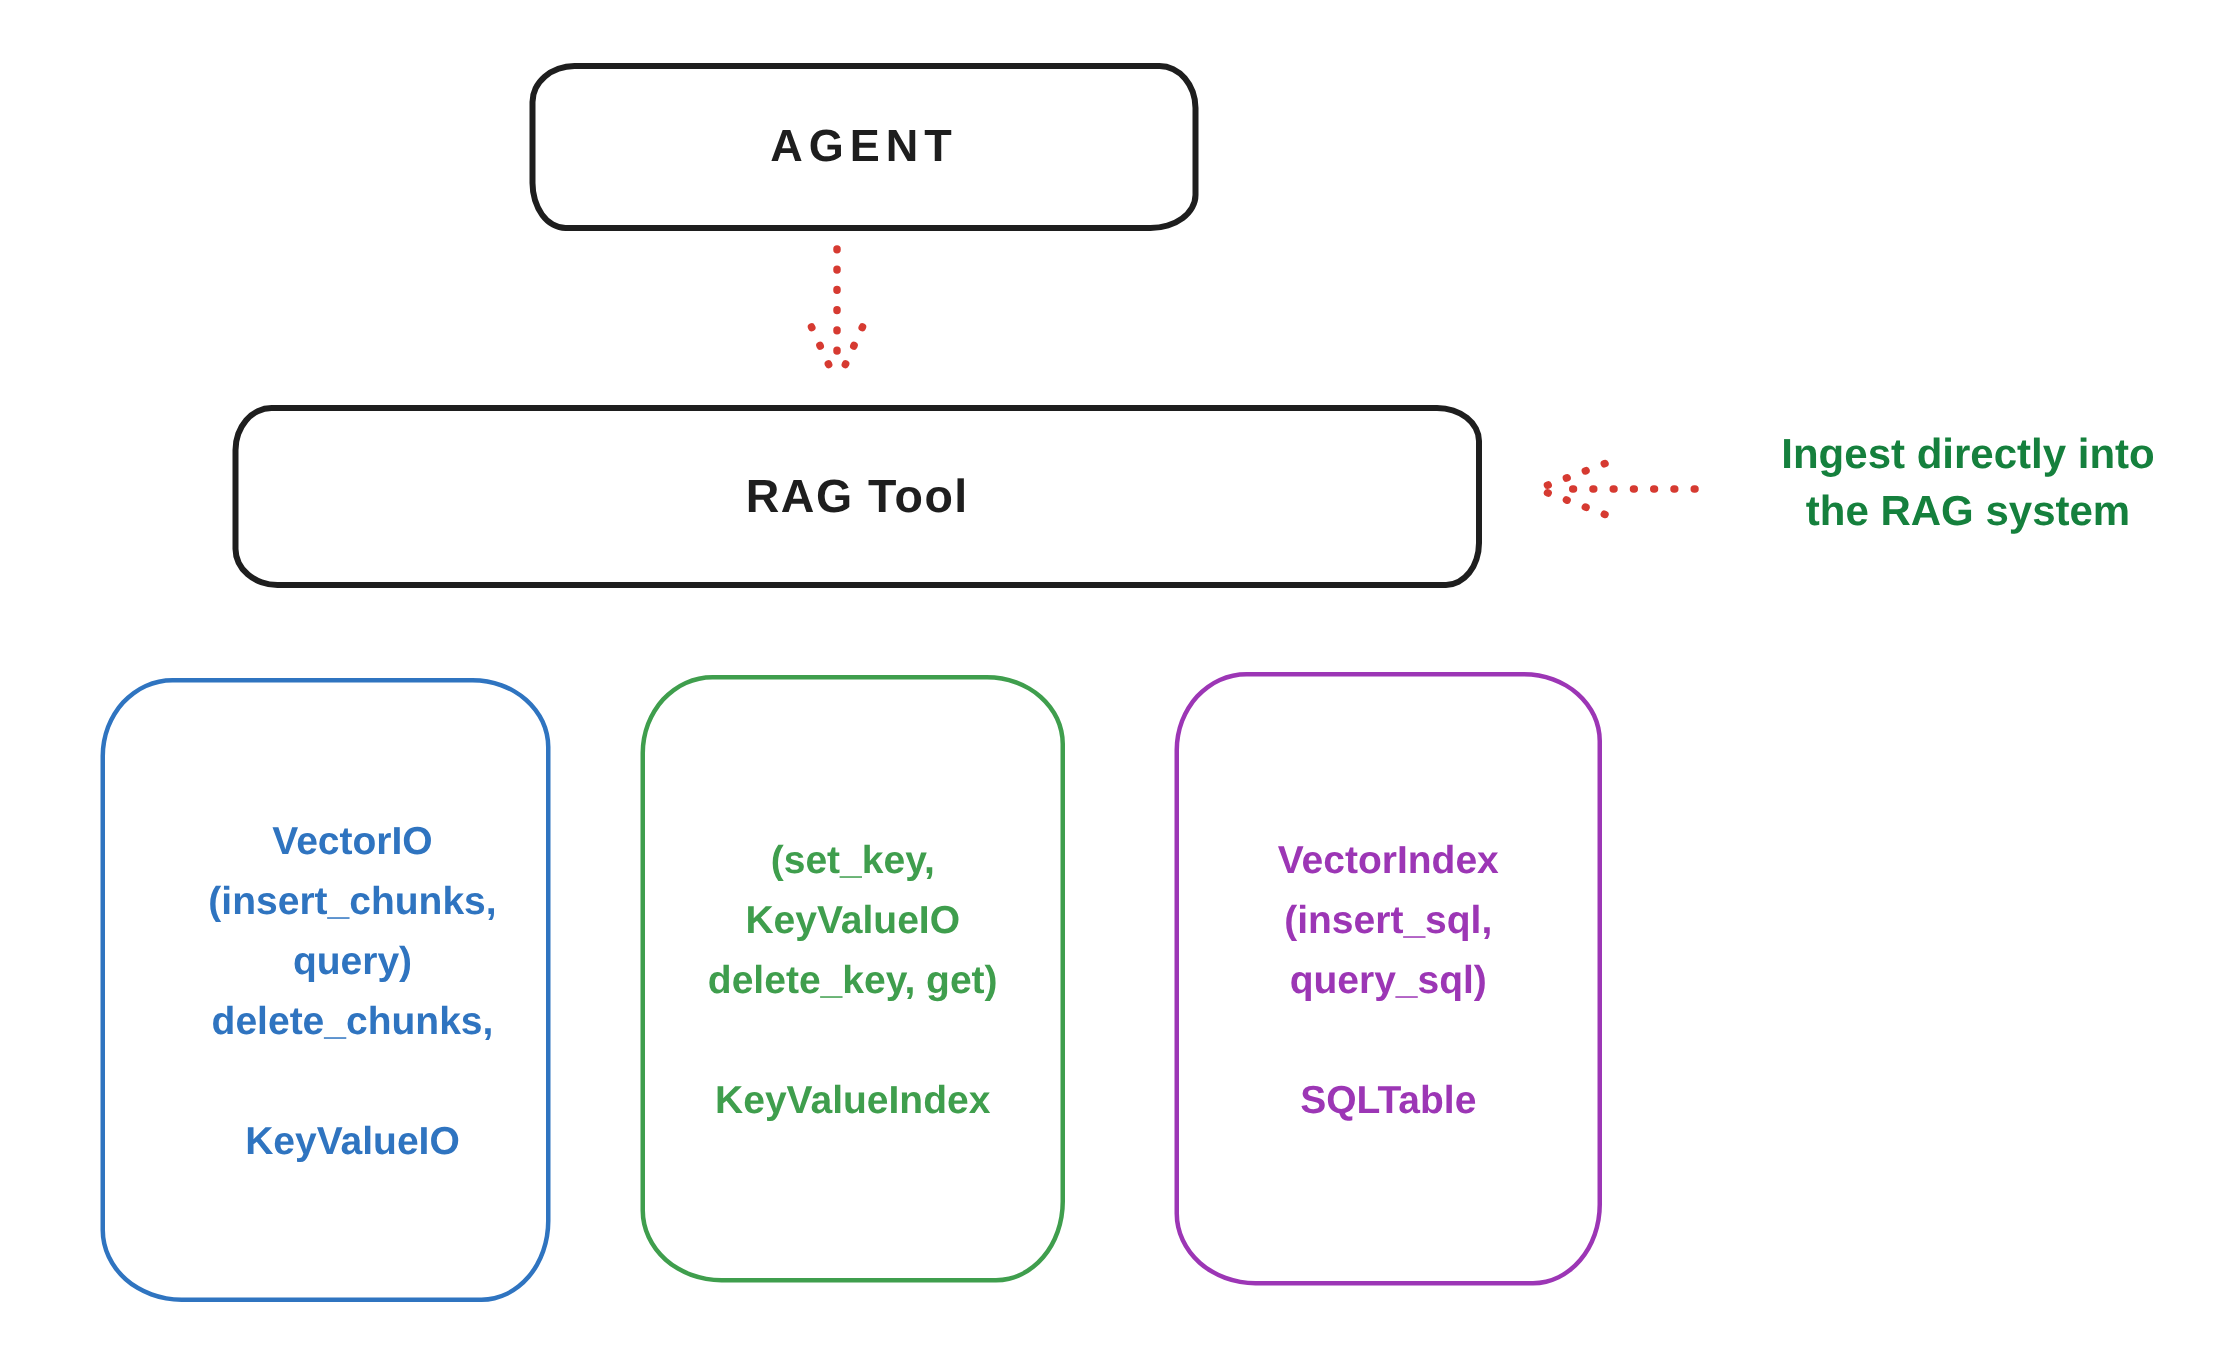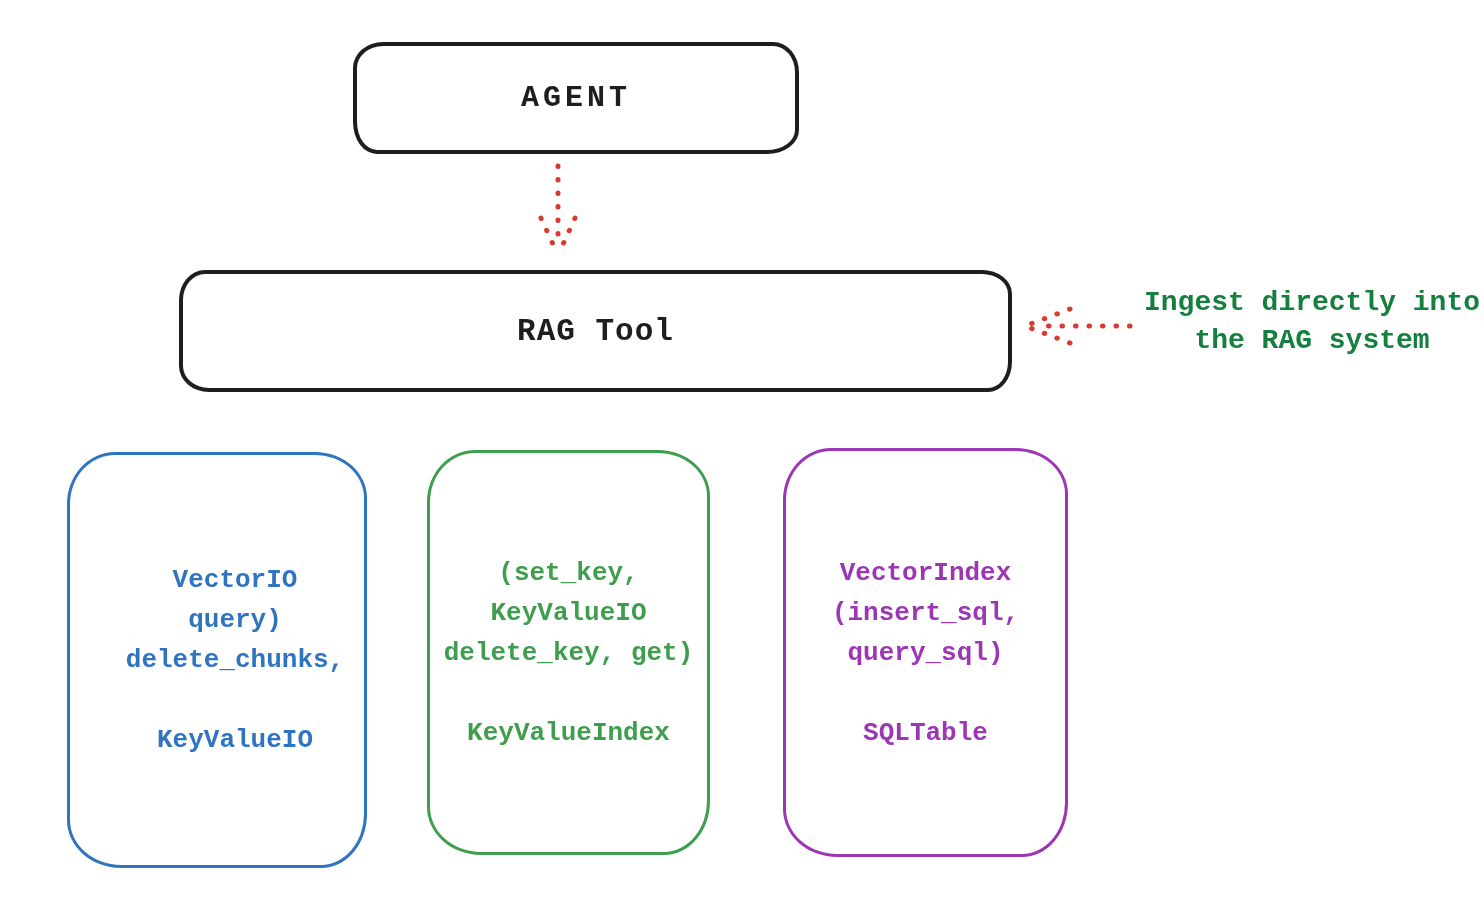--- a/index.html
+++ b/index.html
@@ -1,42 +1,42 @@
 <!DOCTYPE html>
 <html><head>
 <meta charset="utf-8">
 <style>
   html, body { margin: 0; padding: 0; background: #ffffff; }
   .canvas {
     position: relative;
     width: 1484px;
     height: 910px;
     background: #ffffff;
-    font-family: Liberation Mono, monospace;
+    font-family: Liberation Sans, sans-serif;
     overflow: hidden;
     color: #1e1e1e;
   }
   .node {
     position: absolute;
     background: #ffffff;
     border: 4px solid #1e1e1e;
     display: flex;
     align-items: center;
     justify-content: center;
     box-sizing: border-box;
   }
   .node-agent {
     left: 353px; top: 42px; width: 446px; height: 112px;
     border-radius: 30px 26px 32px 24px / 26px 30px 24px 32px;
     font-size: 30px; font-weight: 700; letter-spacing: 4px;
   }
   .node-rag {
     left: 155px; top: 270px; width: 833px; height: 122px;
     border-radius: 26px 30px 24px 30px / 30px 24px 30px 26px;
-    font-size: 31px; font-weight: 600; letter-spacing: 1px; margin-left: 24px;
+    font-size: 31px; font-weight: 600; letter-spacing: 1px;
   }
   .arrow { position: absolute; }
   .arrow path {
     fill: none;
     stroke: #d63a31;
     stroke-width: 5;
     stroke-linecap: round;
     stroke-dasharray: 0.5 13;
   }
   .annotation {
@@ -100,20 +100,21 @@
     <path d="M58 43 L13 26"></path>
   </svg>
 
   <div class="annotation">
     <div>Ingest directly into</div>
     <div>the RAG system</div>
   </div>
 
   <div class="store store-vector">
     <div class="store-line">VectorIO</div>
+    <div class="store-line">(insert_chunks,</div>
     <div class="store-line">query)</div>
     <div class="store-line">delete_chunks,</div>
     <div class="store-line"></div>
     <div class="store-line">KeyValueIO</div>
   </div>
 
   <div class="store store-keyvalue">
     <div class="store-line">(set_key,</div>
     <div class="store-line">KeyValueIO</div>
     <div class="store-line">delete_key, get)</div>

